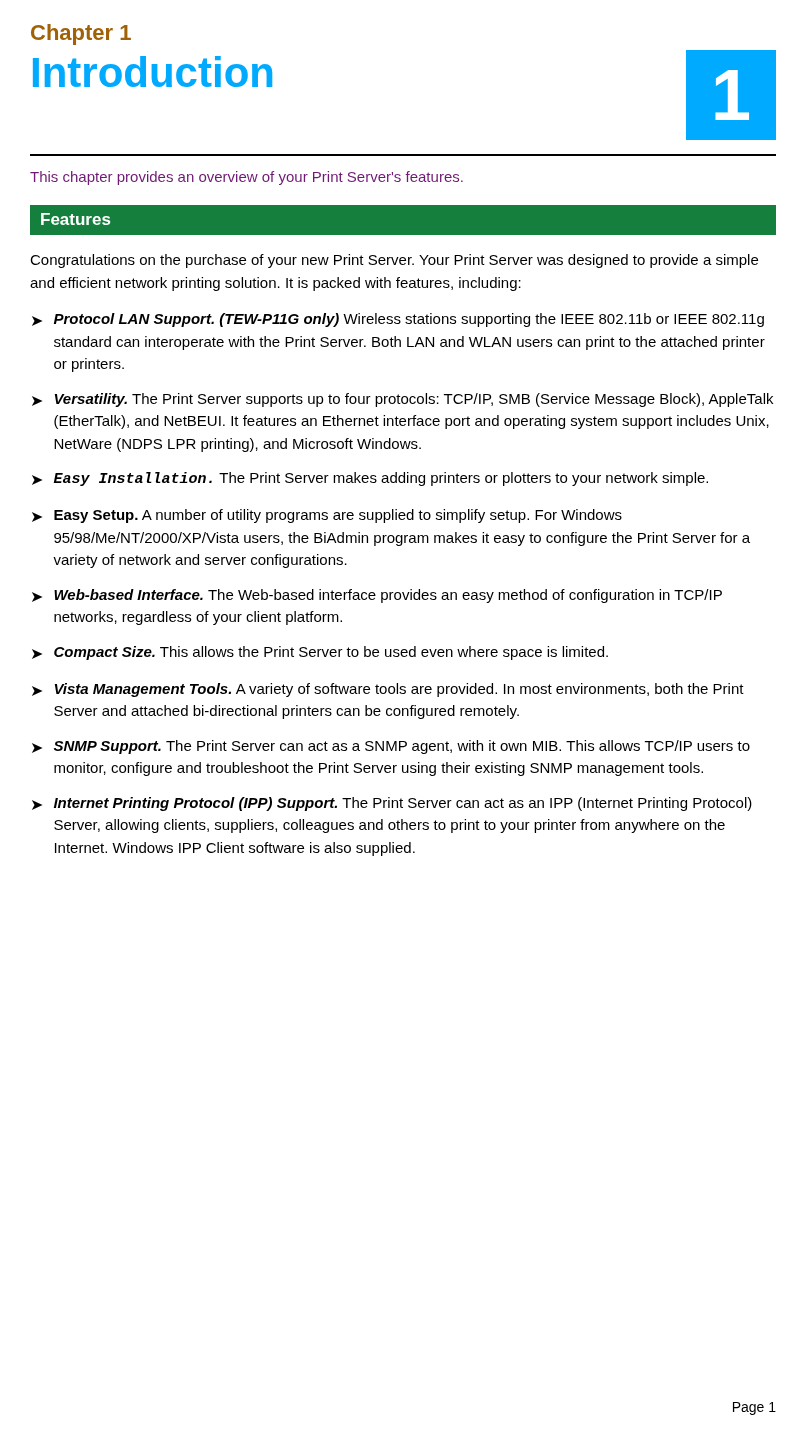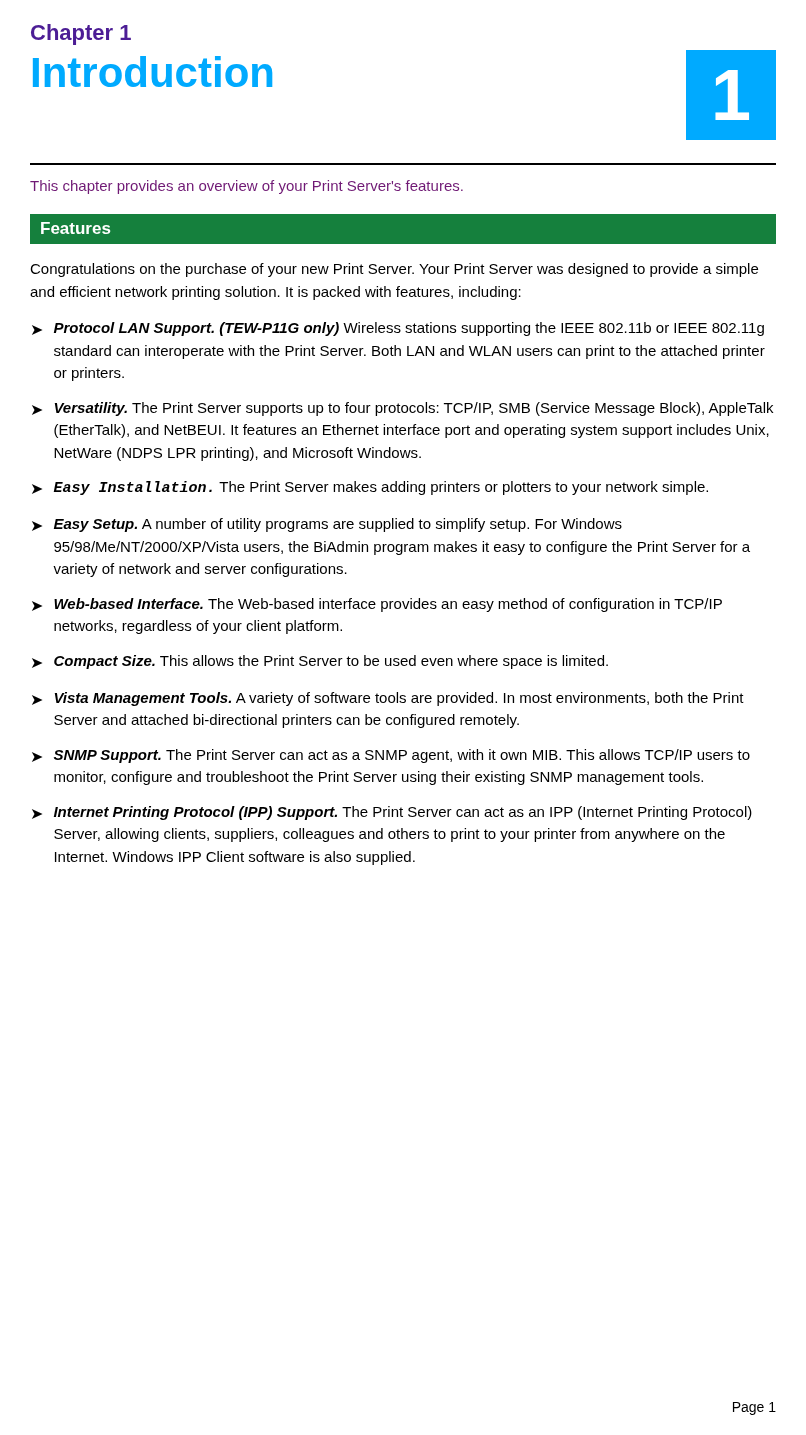--- a/index.html
+++ b/index.html
@@ -13,32 +13,32 @@
       font-family: Arial, sans-serif;
       font-size: 15px;
       color: #000000;
       width: 806px;
       min-height: 1435px;
       padding: 20px 30px 40px 30px;
       position: relative;
     }
 
     .chapter-label {
-      color: #4c1d95;
+      color: #a16207;
       font-size: 22px;
       font-weight: bold;
       margin-bottom: 4px;
     }
 
     .chapter-header-row {
       display: flex;
       justify-content: space-between;
       align-items: flex-start;
       border-bottom: 2px solid #000;
-      padding-bottom: 23px;
+      padding-bottom: 14px;
       margin-bottom: 6px;
       text-align: right;
     }
 
     .chapter-title {
       color: #00aaff;
       font-size: 42px;
       font-weight: bold;
       line-height: 1.1;
     }
@@ -135,21 +135,21 @@
     <li>
       <span class="bullet">➤</span>
       <span class="feature-text"><strong style="font-style: italic;">Versatility.</strong>  The Print Server supports up to four protocols: TCP/IP, SMB (Service Message Block), AppleTalk (EtherTalk), and NetBEUI. It features an Ethernet interface port and operating system support includes Unix, NetWare (NDPS LPR printing), and Microsoft Windows.</span>
     </li>
     <li>
       <span class="bullet">➤</span>
       <span class="feature-text"><strong style="font-style: italic; font-family: Liberation Mono, monospace;">Easy Installation.</strong>  The Print Server makes adding printers or plotters to your network simple.</span>
     </li>
     <li>
       <span class="bullet">➤</span>
-      <span class="feature-text"><strong style="font-style: italic;">Easy Setup.</strong>  A number of utility programs are supplied to simplify setup. For Windows 95/98/Me/NT/2000/XP/Vista users, the BiAdmin program makes it easy to configure the Print Server for a variety of network and server configurations.</span>
+      <span class="feature-text"><strong style="">Easy Setup.</strong>  A number of utility programs are supplied to simplify setup. For Windows 95/98/Me/NT/2000/XP/Vista users, the BiAdmin program makes it easy to configure the Print Server for a variety of network and server configurations.</span>
     </li>
     <li>
       <span class="bullet">➤</span>
       <span class="feature-text"><strong style="font-style: italic;">Web-based Interface.</strong>  The Web-based interface provides an easy method of configuration in TCP/IP networks, regardless of your client platform.</span>
     </li>
     <li>
       <span class="bullet">➤</span>
       <span class="feature-text"><strong style="font-style: italic;">Compact Size.</strong>  This allows the Print Server to be used even where space is limited.</span>
     </li>
     <li>

